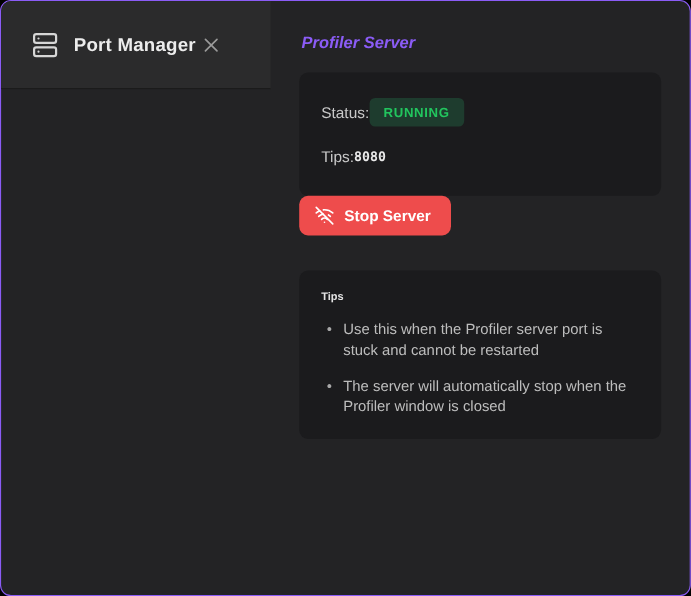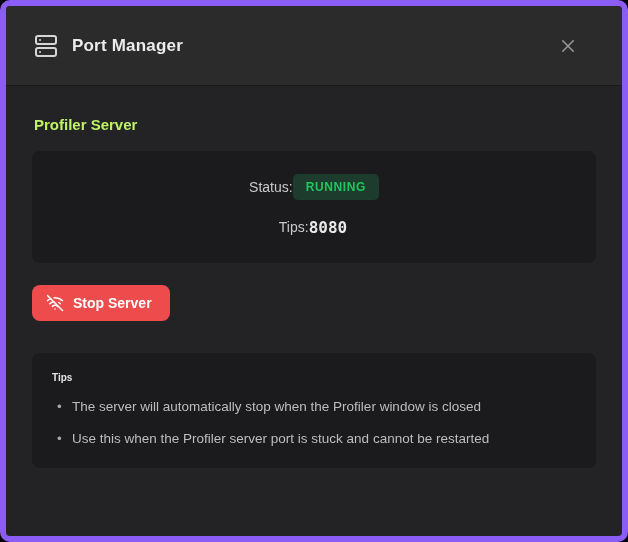--- a/index.html
+++ b/index.html
@@ -8,26 +8,26 @@
     width: 628px;
     height: 542px;
     background: #000000;
     font-family: "Liberation Sans", sans-serif;
     -webkit-font-smoothing: antialiased;
   }
   .window {
     position: absolute;
     inset: 0;
     background: #232325;
-    border: 6px solid #8b5cf6;
+    border: 1px solid #8b5cf6;
     border-radius: 10px;
     box-sizing: border-box;
     overflow: hidden;
     display: flex;
-    flex-direction: column;
+    flex-direction: row;
   }
   
   .titlebar {
     height: 80px;
     flex: 0 0 auto;
     background: #2b2b2c;
     border-bottom: 1px solid #1b1b1b;
     display: flex;
     align-items: center;
     padding: 0 34px 0 28px;
@@ -64,59 +64,59 @@
 
   
   .content {
     flex: 1 1 auto;
     padding: 30px 26px 0 26px;
     box-sizing: border-box;
   }
   .section-heading {
     font-size: 15px;
     font-weight: 700;
-    color: #bef264;
+    color: #8b5cf6;
     margin: 0 0 18px 2px;
+    font-style: italic;
   }
   .panel {
     background: #1b1b1d;
     border-radius: 8px;
   }
   .status-panel {
     padding: 22px 20px;
   }
   .status-row {
     display: flex;
     align-items: center;
-    justify-content: center;
+    justify-content: flex-start;
     min-height: 28px;
   }
   .status-row + .status-row { margin-top: 12px; }
   .row-label {
     font-size: 14px;
     color: #c9c9c9;
   }
   .status-badge {
     background: #1e3c2e;
     color: #22c55e;
     font-size: 12px;
     font-weight: 700;
     letter-spacing: 0.6px;
     padding: 6px 13px;
     border-radius: 5px;
   }
   .port-value {
     font-family: "DejaVu Sans Mono", monospace;
-    font-size: 16px;
+    font-size: 12px;
     font-weight: 700;
     color: #eaeaea;
     padding-right: 2px;
   }
   .stop-btn {
-    margin-top: 22px;
     display: inline-flex;
     align-items: center;
     gap: 9px;
     background: #ee4c4c;
     color: #ffffff;
     border: none;
     border-radius: 8px;
     padding: 9px 18px 9px 14px;
     font-family: "Liberation Sans", sans-serif;
     font-size: 14px;
@@ -209,19 +209,19 @@
           <path d="M5 13a10 10 0 0 1 5.24-2.76"></path>
           <line x1="12" y1="20" x2="12.01" y2="20"></line>
         </svg>
       </span>
       <span>Stop Server</span>
     </button>
 
     <div class="panel tips-panel">
       <h3 class="tips-heading">Tips</h3>
       <ul class="tips-list">
+        <li>Use this when the Profiler server port is stuck and cannot be restarted</li>
         <li>The server will automatically stop when the Profiler window is closed</li>
-        <li>Use this when the Profiler server port is stuck and cannot be restarted</li>
       </ul>
     </div>
 
   </div>
 </div>
 
 </body></html>

